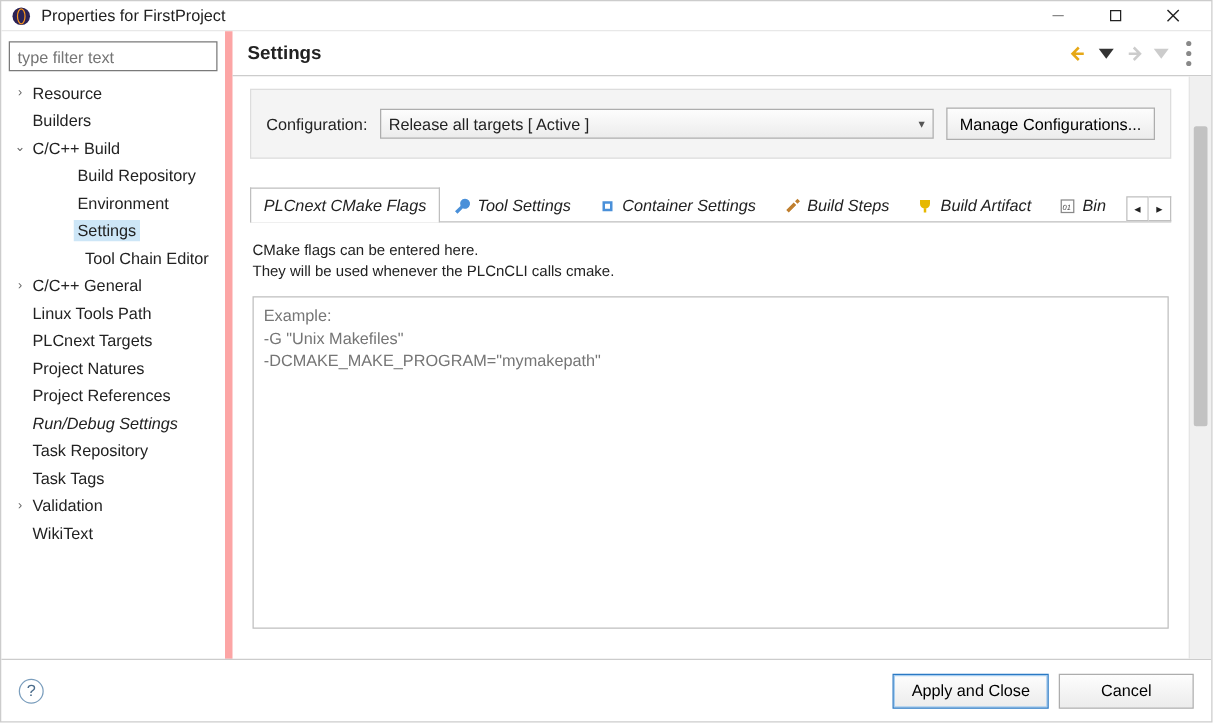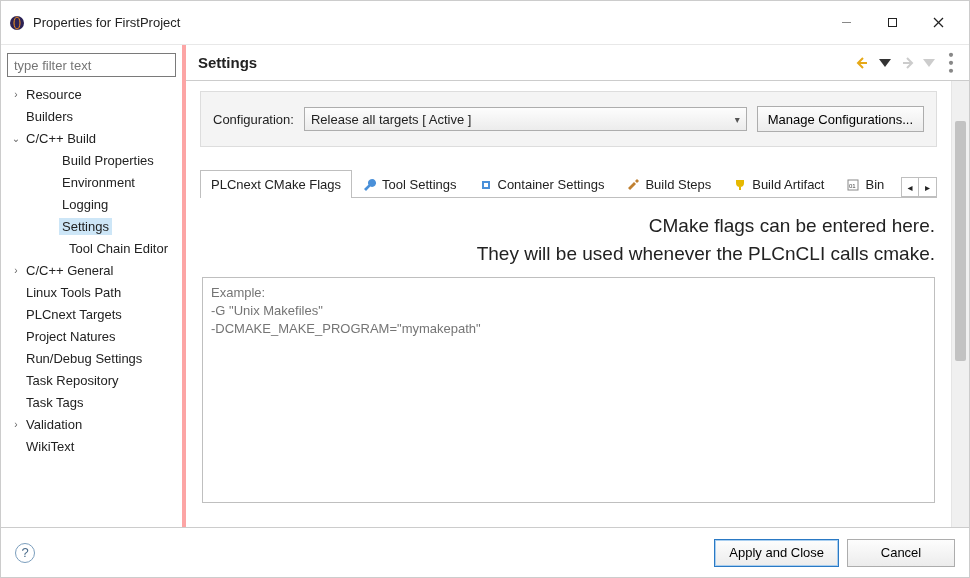--- a/index.html
+++ b/index.html
@@ -1,30 +1,30 @@
 <!DOCTYPE html>
 <html><head>
 <meta charset="utf-8">
 <style>
 * { box-sizing: border-box; margin: 0; padding: 0; font-family: "Segoe UI", Tahoma, sans-serif; }
 body { width: 970px; height: 578px; background: #fff; font-size: 13px; color: #222; overflow: hidden; border: 1px solid #ccc; display: flex; flex-direction: column; }
 
 
-.titlebar { height: 44px; display: flex; align-items: center; padding: 0 8px; border-bottom: 1px solid #e8e8e8; }
+.titlebar { height: 24px; display: flex; align-items: center; padding: 0 8px; border-bottom: 1px solid #e8e8e8; }
 .titlebar .app-icon { width: 16px; height: 16px; margin-right: 8px; }
 .titlebar .title { flex: 1; font-size: 13px; }
 .titlebar .winbtns { display: flex; gap: 0; }
 .titlebar .winbtn { width: 46px; height: 28px; display: flex; align-items: center; justify-content: center; }
 .titlebar .winbtn svg { width: 11px; height: 11px; }
 
 
 .content { flex: 1; display: flex; min-height: 0; }
 
 
-.leftpanel { width: 185px; border-right: 4px solid #fca5a5; display: flex; flex-direction: column; padding: 4px 0 0 0; }
+.leftpanel { width: 185px; border-right: 6px solid #fca5a5; display: flex; flex-direction: column; padding: 4px 0 0 0; }
 .filterbox { margin: 4px 6px 6px 6px; }
 .filter-input { width: 100%; height: 24px; border: 1px solid #7a7a7a; padding: 2px 6px; font-size: 13px; color: #555; }
 .tree { padding: 0 4px; overflow-y: auto; flex: 1; }
 .tree-item { display: flex; align-items: center; height: 22px; padding-left: 4px; cursor: default; white-space: nowrap; }
 .tree-item .twisty { width: 14px; display: inline-flex; justify-content: center; color: #666; font-size: 10px; }
 .tree-item .twisty.none { visibility: hidden; }
 .tree-item .label { padding: 1px 3px; }
 .tree-item.selected .label { background: #cde6f7; }
 
 
@@ -40,29 +40,29 @@
 .vscroll .thumb { position: absolute; top: 40px; left: 3px; right: 3px; height: 240px; background: #c2c2c2; border-radius: 2px; }
 
 .config-bar { background: #f4f4f4; border: 1px solid #ddd; padding: 14px 12px; display: flex; align-items: center; gap: 10px; }
 .config-bar label { font-size: 13px; }
 .config-select { flex: 1; height: 24px; border: 1px solid #adadad; background: linear-gradient(#fdfdfd,#ececec); padding: 0 6px; display: flex; align-items: center; justify-content: space-between; font-size: 13px; }
 .config-select .chev { font-size: 10px; color: #555; }
 .manage-btn { height: 26px; border: 1px solid #adadad; background: linear-gradient(#fdfdfd,#ececec); padding: 0 10px; font-size: 13px; }
 
 
 .tabs-row { margin-top: 22px; display: flex; align-items: flex-end; border-bottom: 1px solid #bfbfbf; position: relative; }
-.tab { display: flex; align-items: flex-end; gap: 5px; padding: 6px 10px 6px 10px; font-size: 13px; border: 1px solid transparent; border-bottom: none; position: relative; bottom: -1px; white-space: nowrap; }
+.tab { display: flex; align-items: flex-end; gap: 5px; padding: 6px 10px 6px 10px; font-size: 13px; border: 1px solid transparent; border-bottom: none; position: relative; bottom: -1px; white-space: nowrap; font-style: italic; }
 .tab.active { background: #fff; border-color: #bfbfbf; }
 .tab-icon { width: 14px; height: 14px; display:inline-flex; align-items:center; justify-content:center; }
 .tab-scroll-btns { margin-left: auto; display: flex; }
 .tab-sbtn { width: 18px; height: 20px; border: 1px solid #bfbfbf; background: #fff; display: flex; align-items: center; justify-content: center; font-size: 10px; }
 .tab-sbtn + .tab-sbtn { border-left: none; }
 
 .tab-body { padding: 14px 2px; flex: 1; display: flex; flex-direction: column; }
-.desc { font-size: 19px; line-height: 1.45; margin-bottom: 10px; text-align: right; }
+.desc { font-size: 12px; line-height: 1.45; margin-bottom: 10px; }
 .cmake-textarea { flex: 1; border: 1px solid #bfbfbf; padding: 6px 8px; font-size: 13px; color: #aaa; background: #fff; resize: none; font-family: "Segoe UI", Tahoma, sans-serif; overflow-y: scroll; line-height:1.4; min-height: 190px; }
 
 
 .buttonbar { height: 50px; border-top: 1px solid #ccc; display: flex; align-items: center; padding: 0 14px; }
 .help-icon { width: 20px; height: 20px; border: 1.5px solid #7b9ebd; border-radius: 50%; color: #4a6b8a; display: flex; align-items: center; justify-content: center; font-size: 13px; }
 .buttonbar .spacer { flex: 1; }
 .btn { height: 28px; min-width: 108px; border: 1px solid #adadad; background: linear-gradient(#fdfdfd,#ececec); font-size: 13px; padding: 0 14px; }
 .btn.primary { border: 1px solid #2a79c4; box-shadow: 0 0 0 1px #a8cef0 inset; }
 .btn + .btn { margin-left: 8px; }
 </style>
@@ -110,29 +110,25 @@
         <div class="tree-item" style="padding-left: 4px;">
           <span class="twisty none">›</span>
           <span class="label">Builders</span>
         </div>
         <div class="tree-item" style="padding-left: 4px;">
           <span class="twisty">⌄</span>
           <span class="label">C/C++ Build</span>
         </div>
         <div class="tree-item" style="padding-left: 40px;">
           <span class="twisty none">›</span>
-          <span class="label">Build Properties</span>
+          <span class="label">Build Repository</span>
         </div>
         <div class="tree-item" style="padding-left: 40px;">
           <span class="twisty none">›</span>
           <span class="label">Environment</span>
-        </div>
-        <div class="tree-item" style="padding-left: 40px;">
-          <span class="twisty none">›</span>
-          <span class="label">Logging</span>
         </div>
         <div class="tree-item selected" style="padding-left: 40px;">
           <span class="twisty none">›</span>
           <span class="label">Settings</span>
         </div>
         <div class="tree-item" style="padding-left: 40px; justify-content: center;">
           <span class="twisty none">›</span>
           <span class="label">Tool Chain Editor</span>
         </div>
         <div class="tree-item" style="padding-left: 4px;">
@@ -145,20 +141,24 @@
         </div>
         <div class="tree-item" style="padding-left: 4px;">
           <span class="twisty none">›</span>
           <span class="label">PLCnext Targets</span>
         </div>
         <div class="tree-item" style="padding-left: 4px; text-align: right;">
           <span class="twisty none">›</span>
           <span class="label">Project Natures</span>
         </div>
         <div class="tree-item" style="padding-left: 4px;">
+          <span class="twisty none">›</span>
+          <span class="label">Project References</span>
+        </div>
+        <div class="tree-item" style="padding-left: 4px; font-style: italic;">
           <span class="twisty none">›</span>
           <span class="label">Run/Debug Settings</span>
         </div>
         <div class="tree-item" style="padding-left: 4px;">
           <span class="twisty none">›</span>
           <span class="label">Task Repository</span>
         </div>
         <div class="tree-item" style="padding-left: 4px;">
           <span class="twisty none">›</span>
           <span class="label">Task Tags</span>

